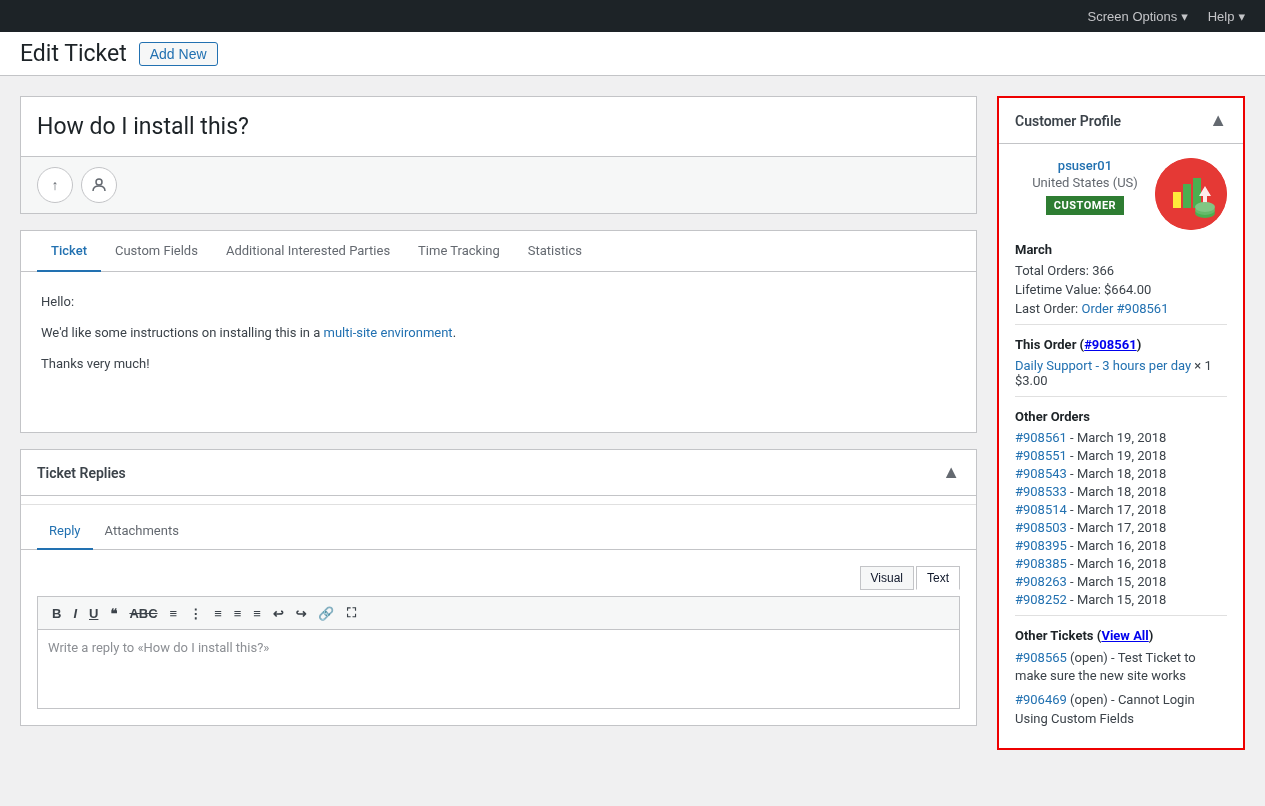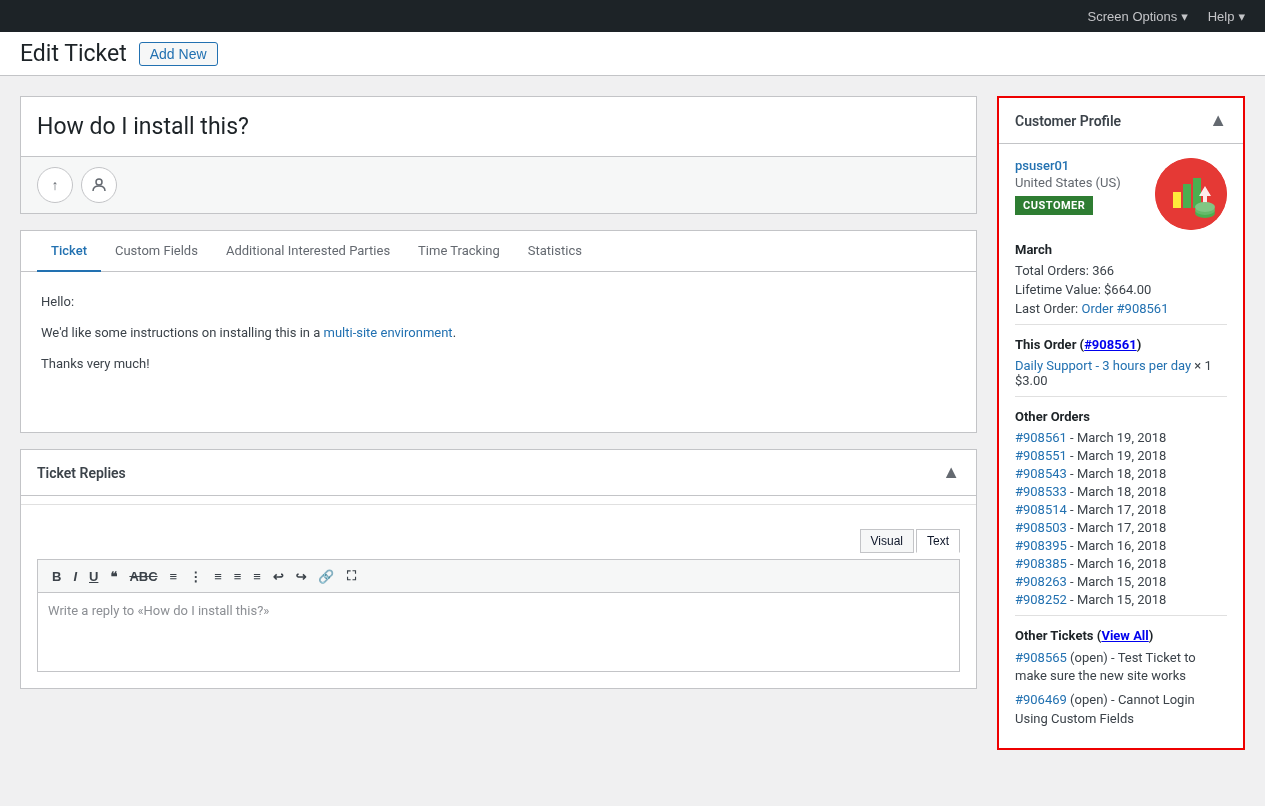--- a/index.html
+++ b/index.html
@@ -50,21 +50,21 @@
     .editor-toolbar { display: flex; align-items: center; gap: 4px; border: 1px solid #c3c4c7; border-bottom: none; padding: 6px 10px; background: #f6f7f7; flex-wrap: wrap; }
     .toolbar-btn { background: none; border: none; cursor: pointer; font-weight: bold; color: #3c434a; padding: 2px 4px; font-size: 13px; }
     .editor-area { border: 1px solid #c3c4c7; min-height: 80px; background: #fff; }
 
     
     .customer-profile { background: #fff; border: 2px solid #e00; }
     .profile-header { display: flex; justify-content: space-between; align-items: center; padding: 12px 16px; border-bottom: 1px solid #c3c4c7; }
     .profile-header-title { font-weight: 600; font-size: 14px; }
     .profile-body { padding: 14px 16px; }
     .profile-top { display: flex; justify-content: space-between; align-items: flex-start; margin-bottom: 12px; }
-    .profile-info { flex: 1; }
+    .profile-info { flex: 1; text-align: center; }
     .profile-username { color: #2271b1; text-decoration: none; font-weight: 500; font-size: 13px; }
     .profile-country { color: #646970; font-size: 13px; margin: 2px 0; }
     .customer-badge { background: #2e7d32; color: #fff; font-size: 11px; font-weight: 700; padding: 3px 8px; display: inline-block; margin-top: 4px; letter-spacing: 0.5px; }
     .profile-avatar { width: 72px; height: 72px; border-radius: 50%; background: #e53935; display: flex; align-items: center; justify-content: center; overflow: hidden; flex-shrink: 0; }
     .section-heading { font-weight: 700; font-size: 13px; margin: 12px 0 6px; color: #1d2327; }
     .stat-row { font-size: 13px; margin-bottom: 4px; color: #3c434a; }
     .stat-row a { color: #2271b1; text-decoration: none; }
     .this-order-product { font-size: 13px; color: #3c434a; }
     .this-order-product a { color: #2271b1; text-decoration: none; }
     .other-orders-list { list-style: none; }
@@ -127,20 +127,24 @@
         <p>Thanks very much!</p>
       </div>
     </div>
 
     <div class="replies-box">
       <div class="replies-header">
         <span class="replies-title">Ticket Replies</span>
         <button class="collapse-btn">▲</button>
       </div>
       <hr class="divider">
+      <div class="reply-tabs">
+        <div class="reply-tab active">Reply</div>
+        <div class="reply-tab">Attachments</div>
+      </div>
       <div class="reply-editor">
         <div style="display:flex; justify-content:flex-end; gap:2px; margin-bottom:6px;">
           <button class="editor-mode-btn">Visual</button>
           <button class="editor-mode-btn active">Text</button>
         </div>
         <div class="editor-toolbar">
           <button class="toolbar-btn"><strong>B</strong></button>
           <button class="toolbar-btn"><em>I</em></button>
           <button class="toolbar-btn"><u>U</u></button>
           <button class="toolbar-btn">❝</button>

